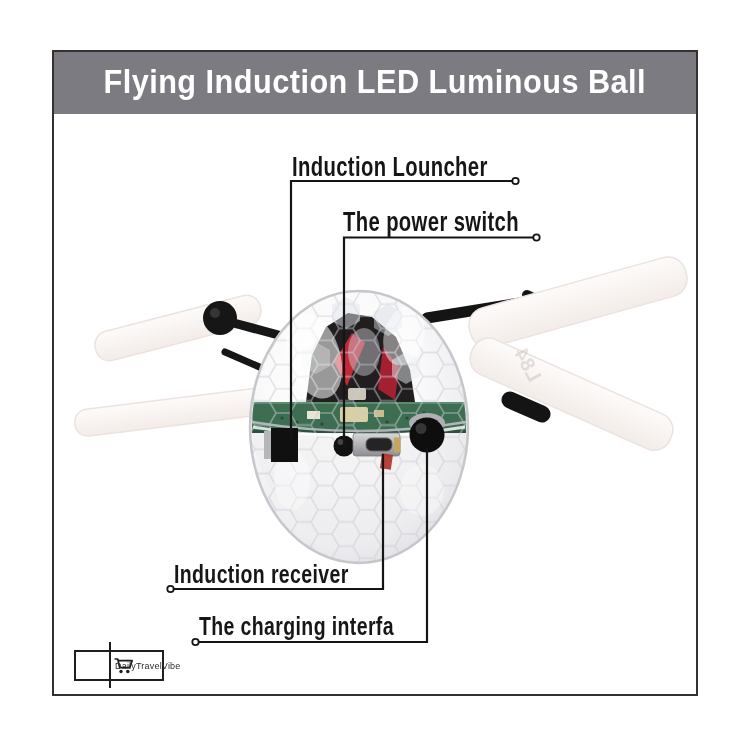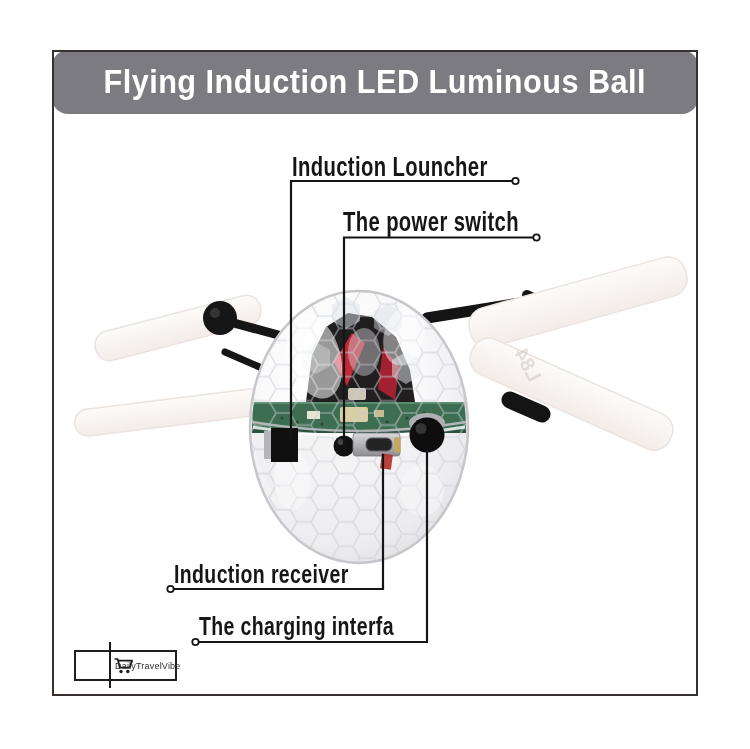--- a/index.html
+++ b/index.html
@@ -8,35 +8,35 @@
     overflow:hidden;font-family:"Liberation Sans",sans-serif;
   }
   .frame{
     position:absolute;left:52px;top:50px;width:646px;height:646px;
   }
   .frame-border{
     position:absolute;inset:0;border:2px solid #36312e;pointer-events:none;z-index:30;
   }
   .banner{
     position:absolute;left:0;top:0;width:646px;height:64px;
-    background:#7b7b81;display:flex;align-items:center;justify-content:center;z-index:5;border-radius:16px;
+    background:#7b7b81;display:flex;align-items:center;justify-content:center;z-index:5;
   }
   .banner .title{
     color:#ffffff;font-size:33px;font-weight:bold;letter-spacing:.5px;
     transform:scaleX(.93);transform-origin:50% 50%;white-space:nowrap;
   }
   .scene{position:absolute;left:0;top:0;z-index:10;}
   .lbl{
     position:absolute;font-weight:bold;color:#161616;white-space:nowrap;
     transform:scaleX(.75);transform-origin:0 0;letter-spacing:.5px;z-index:20;line-height:1;
   }
   .t-label{font-size:27px;}
   .b-label{font-size:26px;}
   .watermark{
-    position:absolute;left:22px;top:600px;width:103px;height:31px;
+    position:absolute;left:22px;top:600px;width:90px;height:31px;
     border:2px solid #1f1f1f;box-sizing:border-box;background:#ffffff;
     display:flex;align-items:center;z-index:25;padding-left:32px;
   }
   .watermark .cart{margin-left:4px;flex:0 0 auto;}
   .wm-divider{
     position:absolute;left:33px;top:-10px;width:2px;height:46px;background:#1b1b1b;
   }
   .wm-text{
     position:absolute;left:39px;top:50%;transform:translateY(-50%);
     font-size:9px;color:#2e2e2e;letter-spacing:.2px;white-space:nowrap;

